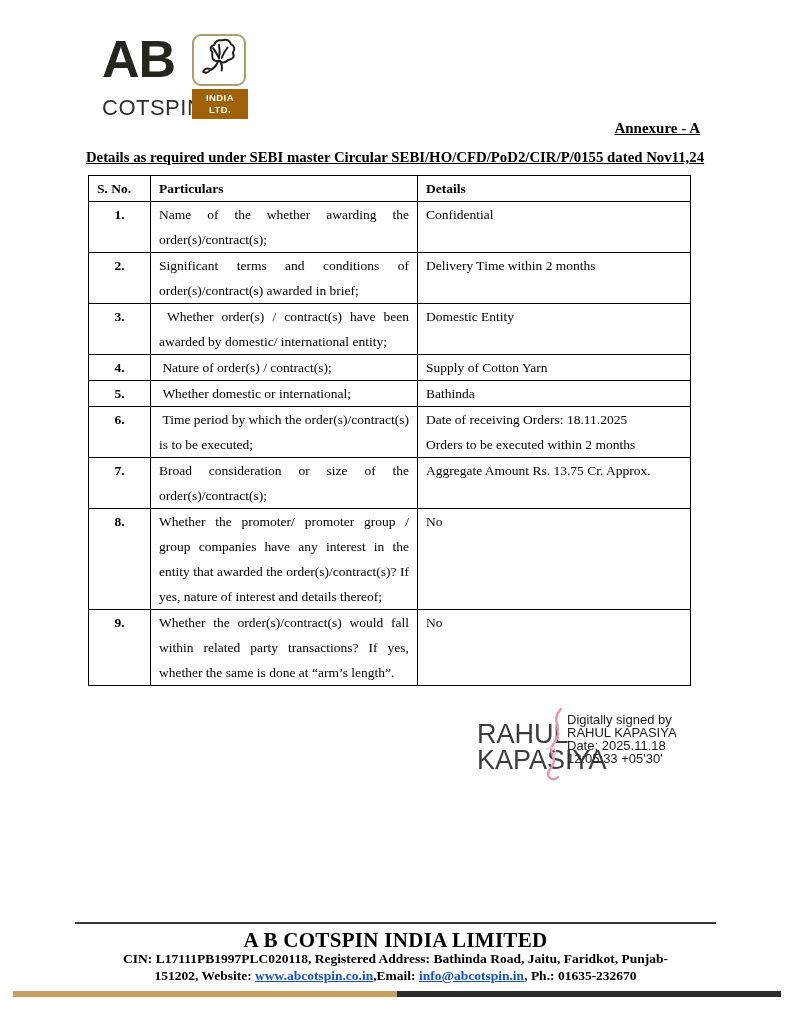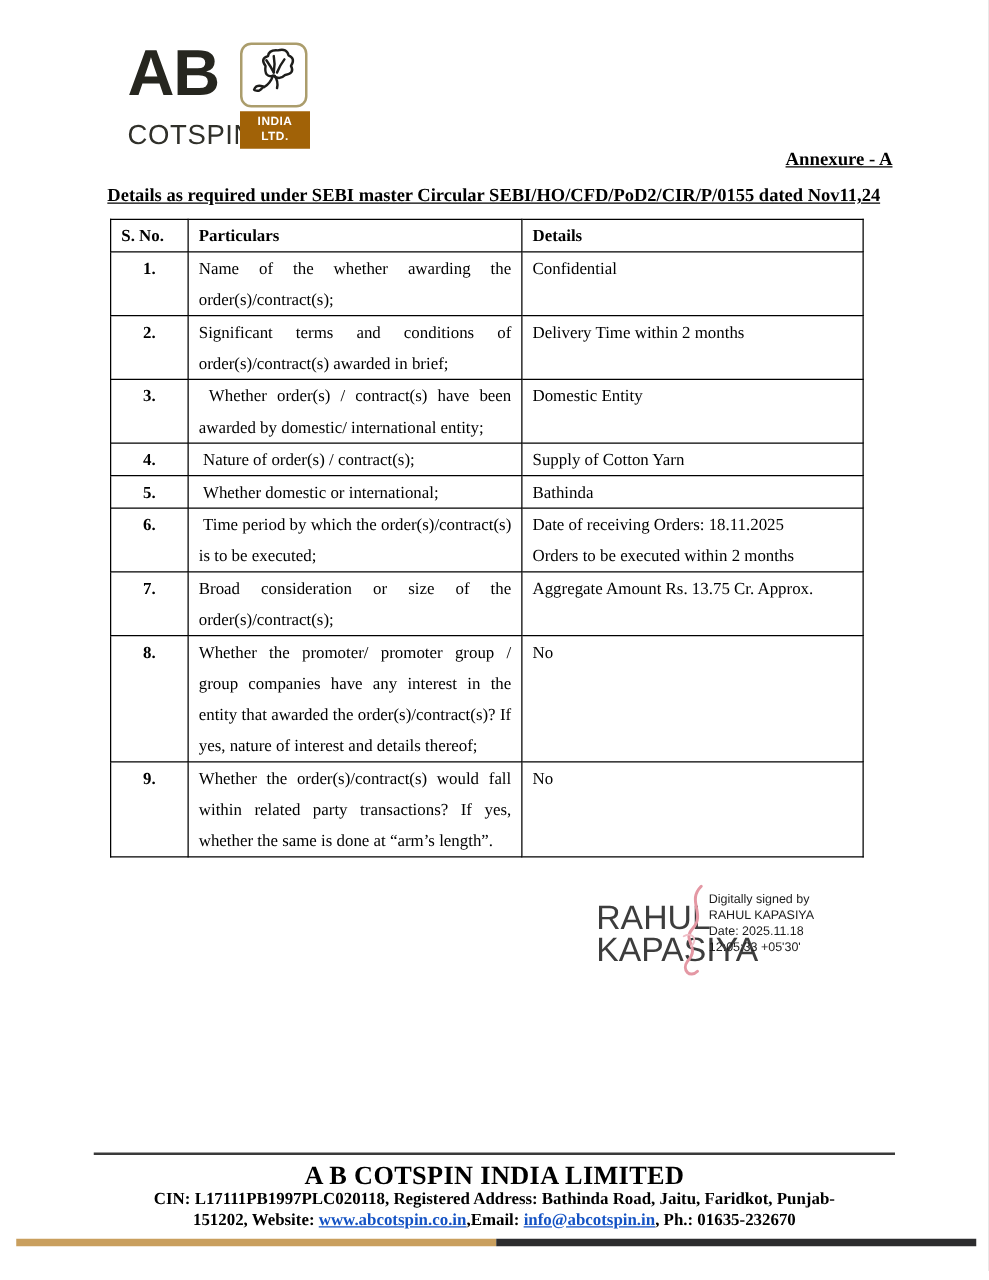--- a/index.html
+++ b/index.html
@@ -17,41 +17,41 @@
              font-size:52px; line-height:50px; color:#26261f; letter-spacing:-1px; }
   .logo-icon-box { width:54px; height:52px; border:2px solid #ab9d6c; border-radius:9px;
                    background:#fff; display:flex; align-items:center; justify-content:center; }
   .logo-cotspin { font-family:"Liberation Sans", sans-serif; font-size:22px;
                   line-height:22px; color:#30302a; letter-spacing:0.5px; align-self:end; }
   .logo-badge { font-family:"Liberation Sans", sans-serif; font-weight:bold;
                 font-size:9.5px; line-height:12px; background:#a16207; color:#fff;
                 padding:3px 3px; text-align:center; letter-spacing:0.4px; align-self:end; }
 
   
-  .annexure { position:absolute; top:120px; right:77px; font-weight:bold;
+  .annexure { position:absolute; top:120px; right:91px; font-weight:bold;
               font-size:15px; text-decoration:underline; }
   .doc-title { position:absolute; top:149px; left:82px; width:626px; text-align:center;
                font-weight:bold; font-size:14.8px; text-decoration:underline; white-space:nowrap; }
 
   
   .main-table { position:absolute; left:88px; top:175px; width:602px;
                 border-collapse:collapse; table-layout:fixed; }
   .main-table th, .main-table td { border:1.5px solid #000; font-size:13.5px;
                 line-height:25px; padding:0 8px; vertical-align:top; font-weight:normal; }
   .main-table th { font-weight:bold; text-align:left; }
   .main-table td.sno { text-align:center; font-weight:bold; }
   .main-table td.particulars { text-align:justify; }
 
   
   .sig { position:absolute; left:477px; top:705px; width:210px; height:80px; }
   .sig-name { position:absolute; left:0; top:16px; font-family:"Liberation Sans", sans-serif;
               font-size:27px; line-height:26px; color:#3d3d3d; white-space:nowrap; }
   .sig-squiggle { position:absolute; left:60px; top:0; }
   .sig-details { position:absolute; left:90px; top:8px; font-family:"Liberation Sans", sans-serif;
-                 font-size:10px; line-height:13px; color:#1b1b1b; white-space:nowrap; }
+                 font-size:13px; line-height:13px; color:#1b1b1b; white-space:nowrap; }
 
   
   .footer-rule { position:absolute; left:75px; top:922px; width:641px; height:0;
                  border-top:2px solid #3a3a3a; }
   .footer-company { position:absolute; left:0; top:928px; width:791px; text-align:center;
                     font-size:21px; font-weight:bold; letter-spacing:0.3px; }
   .footer-contact { position:absolute; left:0; top:951px; width:791px; text-align:center;
                     font-size:13.5px; font-weight:bold; line-height:16.5px; }
   .footer-contact a { text-decoration:underline; }
   .bar { position:absolute; top:991px; height:6px; }

